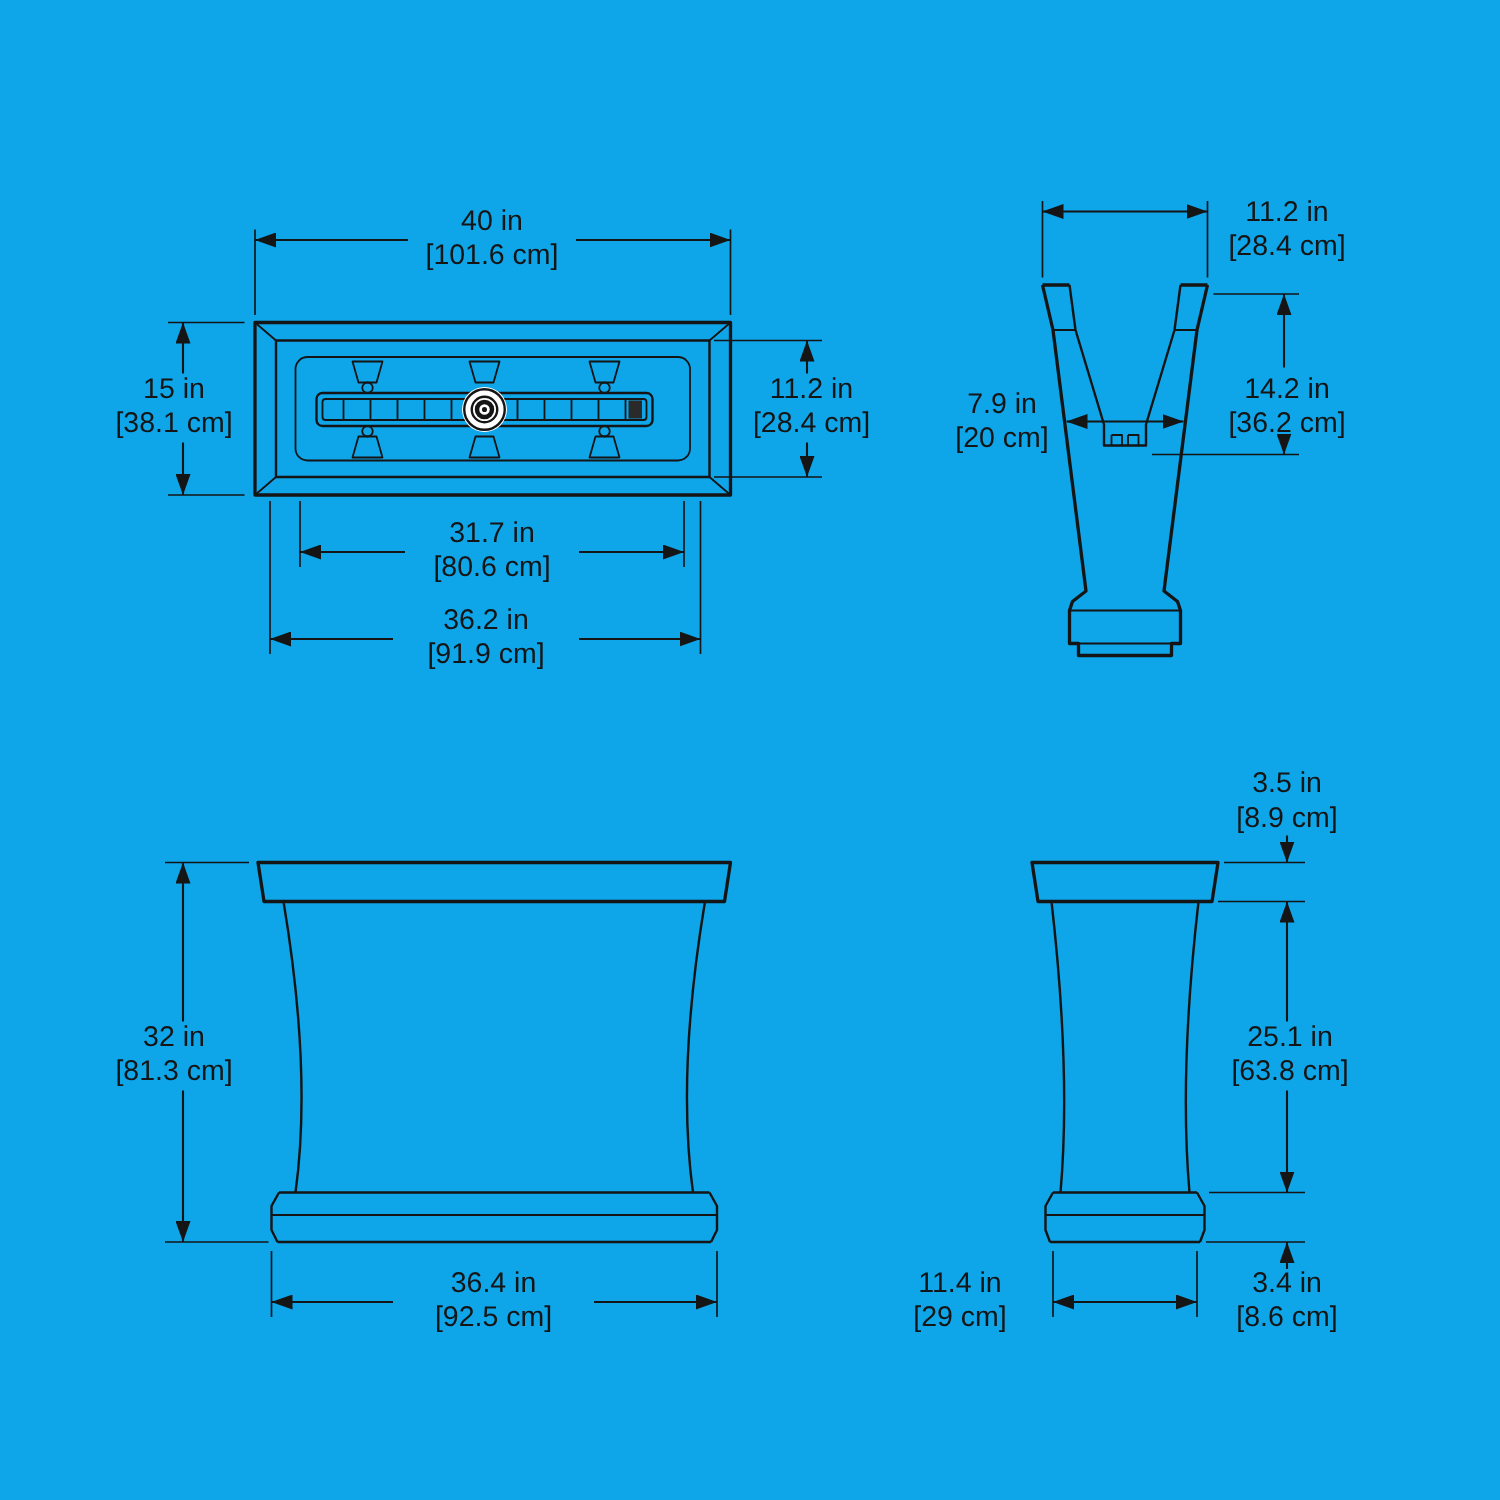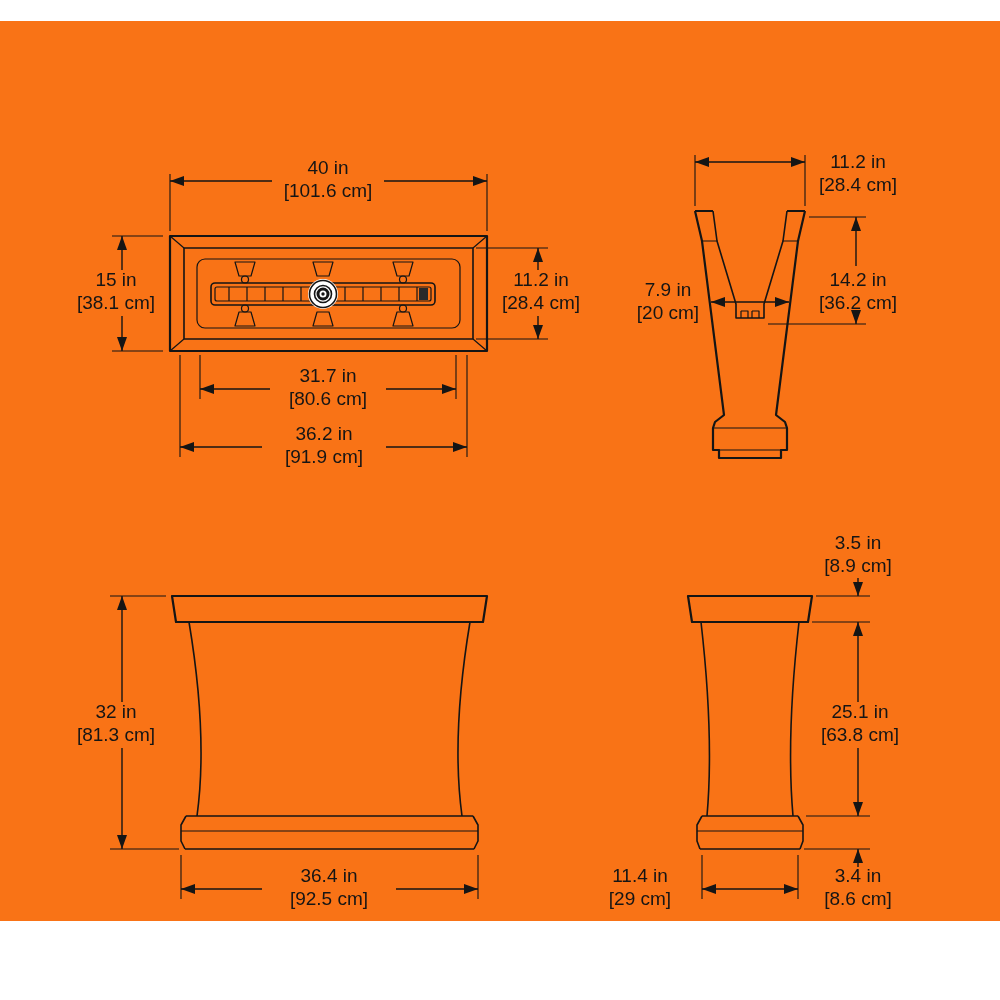--- a/index.html
+++ b/index.html
@@ -1,16 +1,16 @@
 <!DOCTYPE html>
 <html><head>
 <meta charset="utf-8">
 <style>
   html,body{margin:0;padding:0;background:#ffffff;}
-  .canvas{position:relative;width:1000px;height:900px;background:#f97316;overflow:hidden;margin-top:21px;}
+  .canvas{position:relative;width:1000px;height:1000px;background:#0ea5e9;overflow:hidden;}
   svg{display:block;}
   .t{font-family:"Liberation Sans",sans-serif;font-size:19px;font-weight:500;fill:#151515;text-anchor:middle;}
   .s2{stroke:#151515;stroke-width:2.2;fill:none;stroke-linejoin:round;}
   .s15{stroke:#151515;stroke-width:1.6;fill:none;stroke-linejoin:round;}
   .s1{stroke:#151515;stroke-width:1.2;fill:none;stroke-linejoin:round;}
   .dim{stroke:#151515;stroke-width:1.4;fill:none;}
   .ext{stroke:#151515;stroke-width:1.1;fill:none;}
   .dark{fill:#2a2a2a;stroke:none;}
 </style>
 </head>

